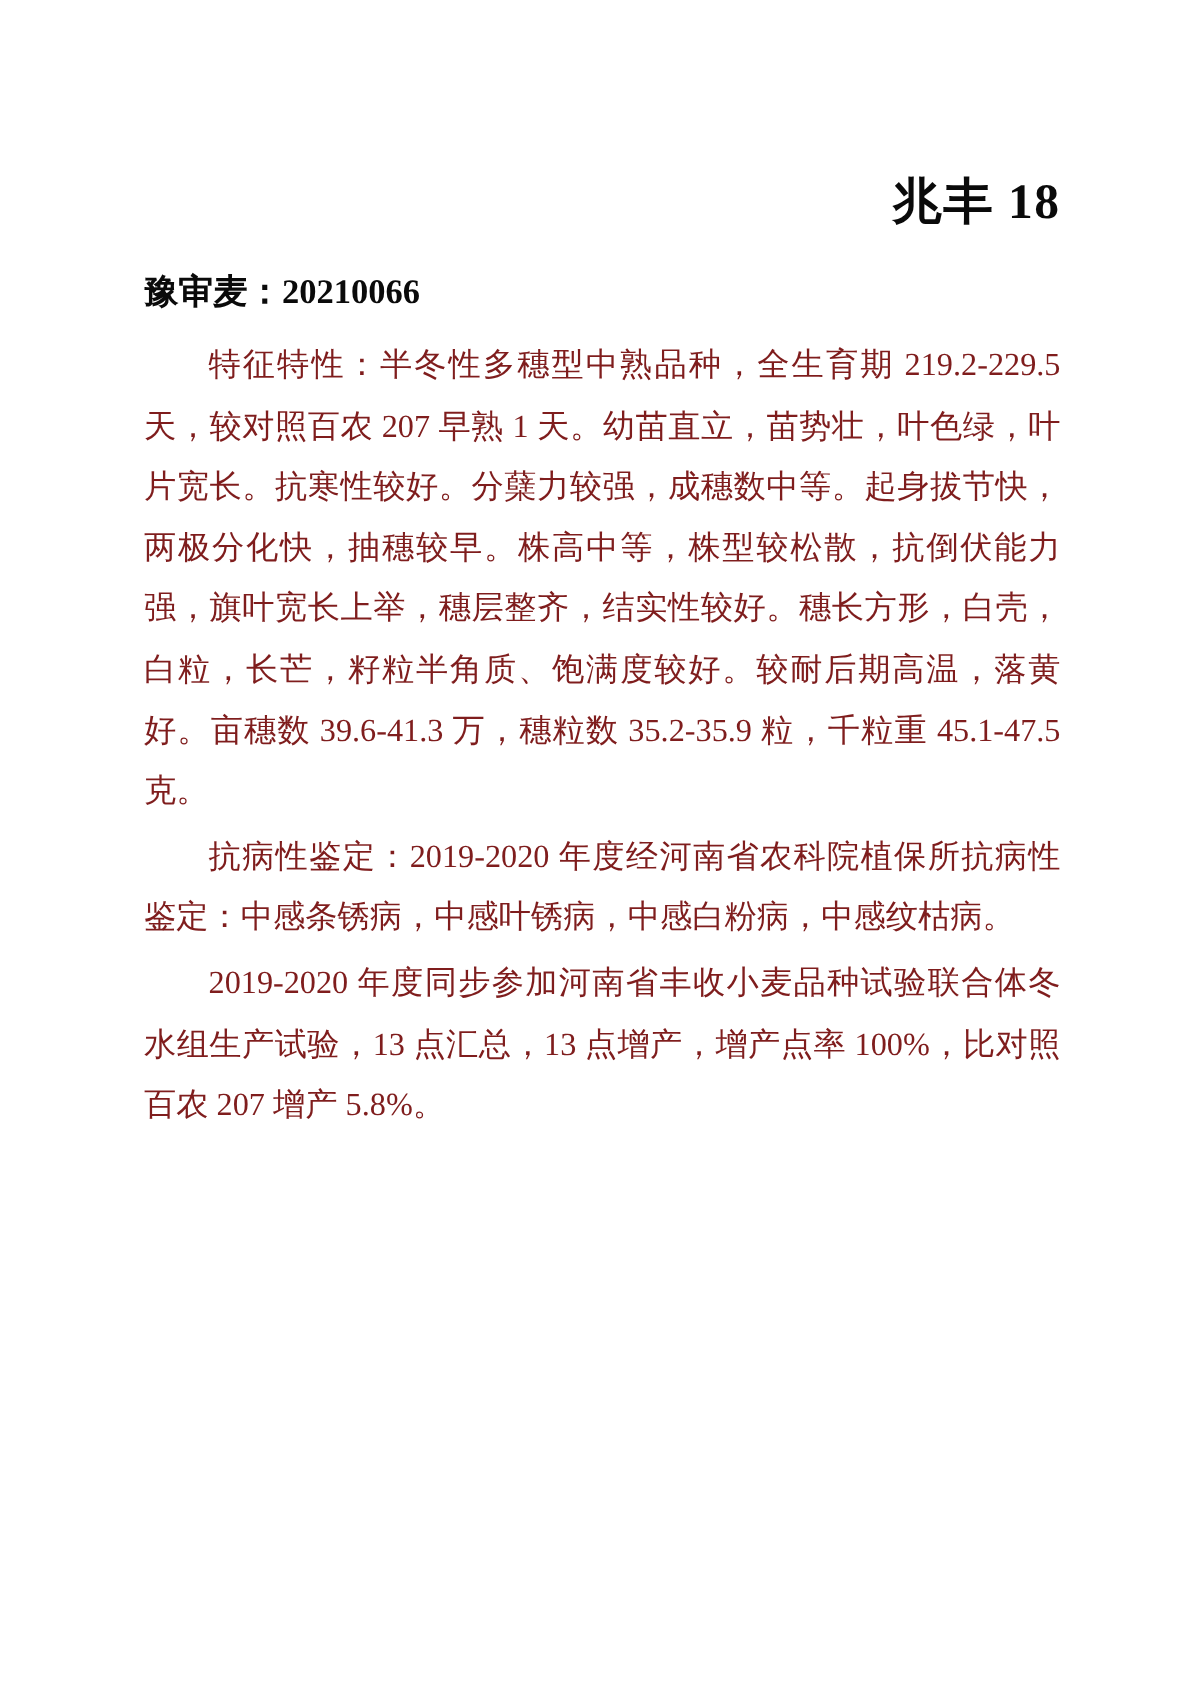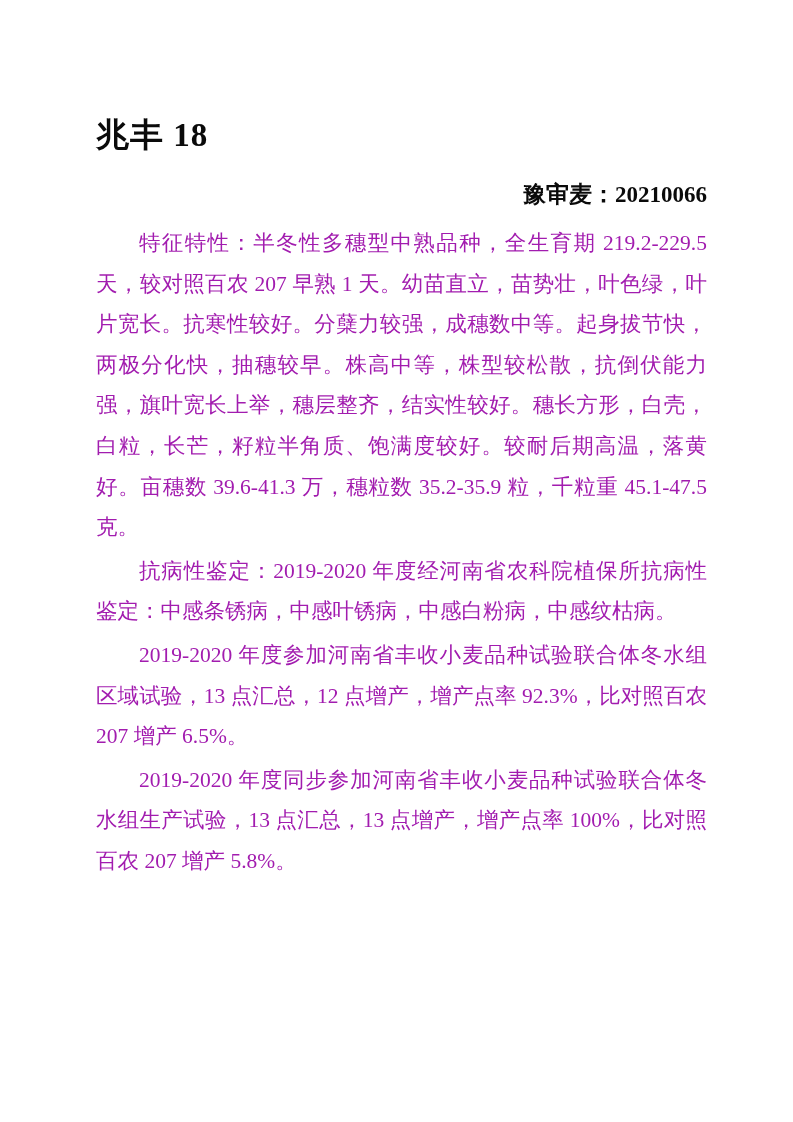--- a/index.html
+++ b/index.html
@@ -16,52 +16,51 @@
     font-family: "Liberation Serif", "DejaVu Serif", serif;
     box-sizing: border-box;
     padding: 110px 86px 0 96px;
     overflow: hidden;
   }
   .title {
     margin: 0;
     font-size: 33px;
     font-weight: bold;
     line-height: 50px;
-    text-align: left;
+    text-align: right;
     letter-spacing: 1px;
     color: #0a0a0a;
   }
   .subtitle {
     margin: 18px 0 0 0;
     font-size: 23px;
     font-weight: bold;
     line-height: 34px;
-    text-align: right;
+    text-align: left;
     color: #0a0a0a;
   }
   .doc-body {
     margin-top: 11px;
   }
   .doc-body p {
     margin: 0 0 3px 0;
     font-size: 21.5px;
     line-height: 40.6px;
     text-align: justify;
     text-indent: 2em;
     word-break: break-word;
-    color: #a21caf;
+    color: #7f1d1d;
   }
 </style>
 </head>
 <body>
 
 <div class="page">
   <h1 class="title">兆丰 18</h1>
 
   <h2 class="subtitle">豫审麦：20210066</h2>
 
   <div class="doc-body">
     <p>特征特性：半冬性多穗型中熟品种，全生育期 219.2-229.5 天，较对照百农 207 早熟 1 天。幼苗直立，苗势壮，叶色绿，叶片宽长。抗寒性较好。分蘖力较强，成穗数中等。起身拔节快，两极分化快，抽穗较早。株高中等，株型较松散，抗倒伏能力强，旗叶宽长上举，穗层整齐，结实性较好。穗长方形，白壳，白粒，长芒，籽粒半角质、饱满度较好。较耐后期高温，落黄好。亩穗数 39.6-41.3 万，穗粒数 35.2-35.9 粒，千粒重 45.1-47.5 克。</p>
     <p>抗病性鉴定：2019-2020 年度经河南省农科院植保所抗病性鉴定：中感条锈病，中感叶锈病，中感白粉病，中感纹枯病。</p>
-    <p>2019-2020 年度参加河南省丰收小麦品种试验联合体冬水组区域试验，13 点汇总，12 点增产，增产点率 92.3%，比对照百农 207 增产 6.5%。</p>
     <p>2019-2020 年度同步参加河南省丰收小麦品种试验联合体冬水组生产试验，13 点汇总，13 点增产，增产点率 100%，比对照百农 207 增产 5.8%。</p>
   </div>
 </div>
 
 </body></html>

